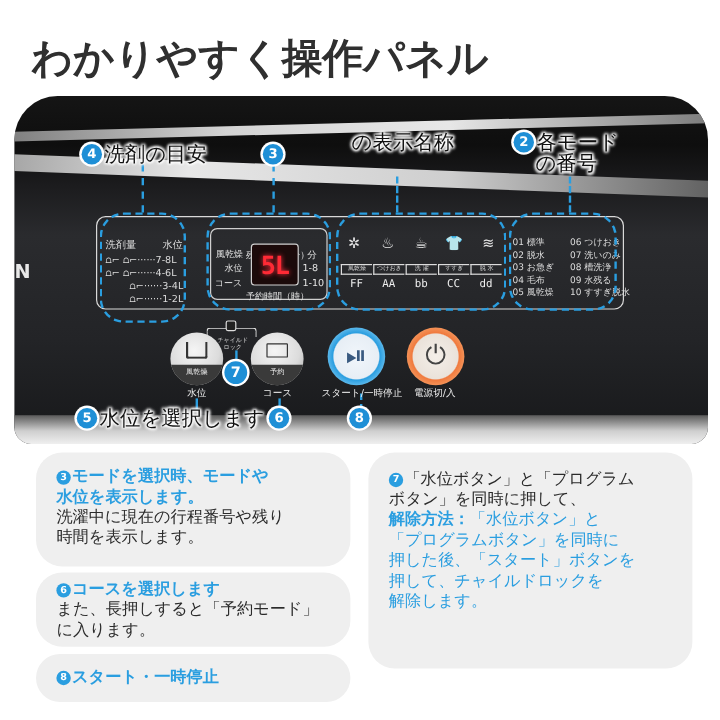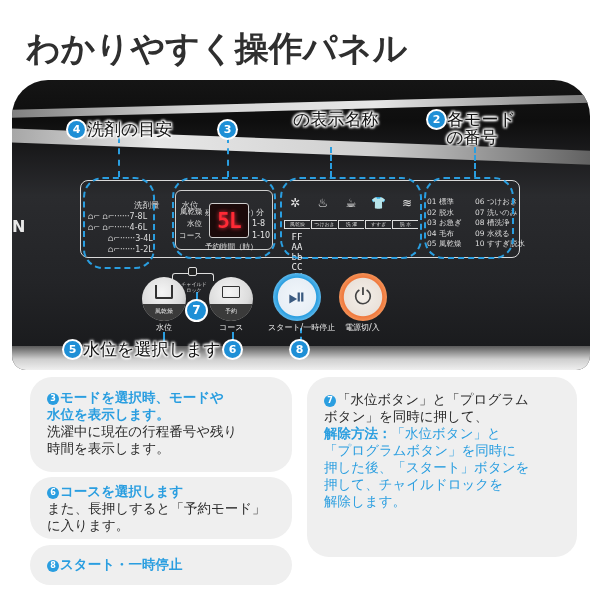--- a/index.html
+++ b/index.html
@@ -21,33 +21,33 @@
              text-shadow: 0 0 3px #fff, 0 0 3px #fff, 0 0 4px #fff, 1px 1px 2px #fff, -1px -1px 2px #fff, 1px -1px 2px #fff, -1px 1px 2px #fff; }
   .num { display: inline-block; width: 17px; height: 17px; border-radius: 50%; background: #1e8fd6; color: #fff; font-size: 11px; font-weight: bold; text-align: center; line-height: 17px; vertical-align: 2px; margin-right: 2px; box-shadow: 0 0 0 2px #fff; text-shadow: none; }
 
   .dash-v { position: absolute; width: 0; border-left: 2px dashed #2a9ee0; }
 
   
   .frame { position: absolute; left: 80px; top: 180px; width: 440px; height: 78px; border: 1.5px solid #d9d9d9; border-radius: 8px; }
   .group { position: absolute; border: 2px dashed #2a9ee0; border-radius: 20px; }
 
   .det { position: absolute; color: #ddd; font-size: 8px; line-height: 11px; }
-  .det .hdr { font-size: 8.5px; margin-left: 46px; }
+  .det .hdr { font-size: 8.5px; }
   .det .row { white-space: nowrap; }
 
   .inner-frame { position: absolute; left: 175px; top: 190px; width: 98px; height: 60px; border: 1.2px solid #cfcfcf; border-radius: 6px; }
   .disp-lbl { position: absolute; color: #e5e5e5; font-size: 7.5px; white-space: nowrap; }
   .led { position: absolute; left: 209px; top: 203px; width: 40px; height: 35px; border: 1.2px solid #cfcfcf; border-radius: 3px; background: #1b0a0a; color: #ff2a35; font-weight: bold; font-size: 21px; text-align: center; line-height: 35px; text-shadow: 0 0 4px #ff3040; font-family: "DejaVu Sans Mono", monospace; letter-spacing: -1px; }
 
   .proc-icons { position: absolute; left: 285px; top: 196px; width: 132px; display: flex; justify-content: space-between; }
   .proc-icon { width: 20px; height: 14px; color: #e6e6e6; font-size: 12px; text-align: center; line-height: 14px; }
   .proc-tags { position: absolute; left: 284px; top: 220px; width: 134px; display: flex; justify-content: space-between; }
   .proc-tag { width: 26px; height: 9px; border: 1px solid #ddd; border-right: none; position: relative; color: #ddd; font-size: 5px; line-height: 7px; text-align: center; white-space: nowrap; overflow: hidden; }
   .proc-tag:after { content: ""; position: absolute; right: -4px; top: 0px; width: 6px; height: 6px; border-top: 1px solid #ddd; border-right: 1px solid #ddd; transform: rotate(45deg); }
-  .proc-codes { position: absolute; left: 284px; top: 232px; width: 134px; display: flex; justify-content: space-between; flex-direction: column; }
+  .proc-codes { position: absolute; left: 284px; top: 232px; width: 134px; display: flex; justify-content: space-between; }
   .proc-code { width: 26px; color: #eee; font-size: 9px; text-align: center; font-family: "DejaVu Sans Mono", monospace; }
 
   .modes { position: absolute; left: 427px; top: 197px; width: 95px; color: #ddd; font-size: 7.5px; line-height: 10.5px; display: grid; grid-template-columns: 48px 52px; }
   .modes span { white-space: nowrap; }
 
   
   .btn-circle { position: absolute; border-radius: 50%; }
   .btn-grey { background: radial-gradient(circle at 45% 35%, #f5f5f5 0%, #dcdcdc 55%, #9e9e9e 100%); }
   .btn-grey .lower { position: absolute; left: 0; bottom: 0; width: 100%; height: 38%; background: #3a3a3a; border-radius: 0 0 50% 50% / 0 0 100% 100%; color: #eee; font-size: 6px; text-align: center; line-height: 14px; }
   .btn-icon { position: absolute; color: #333; text-align: center; }

